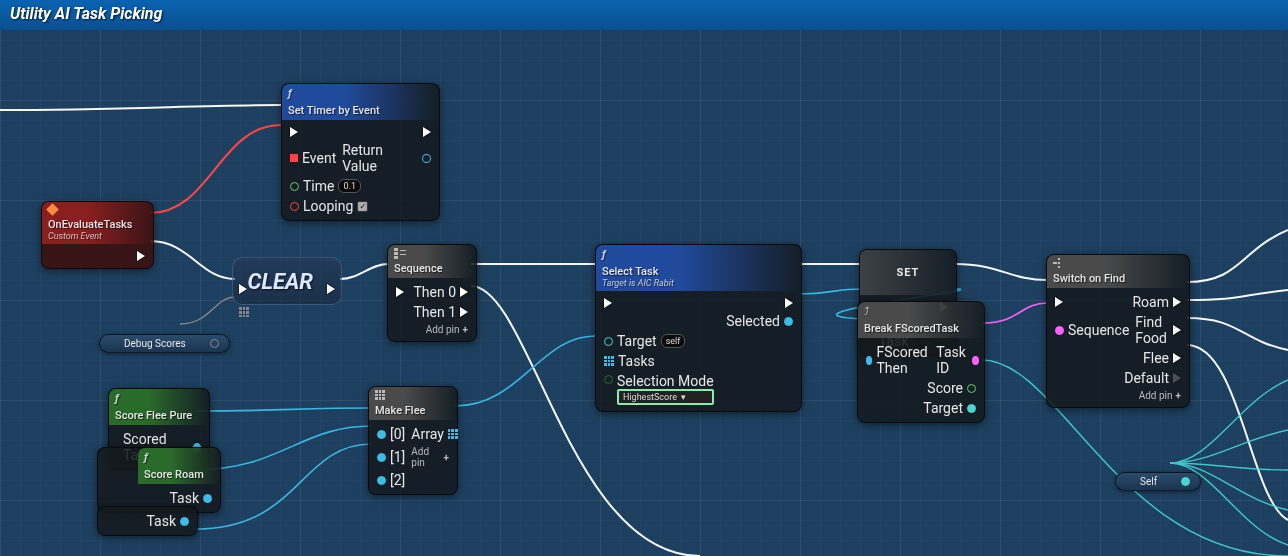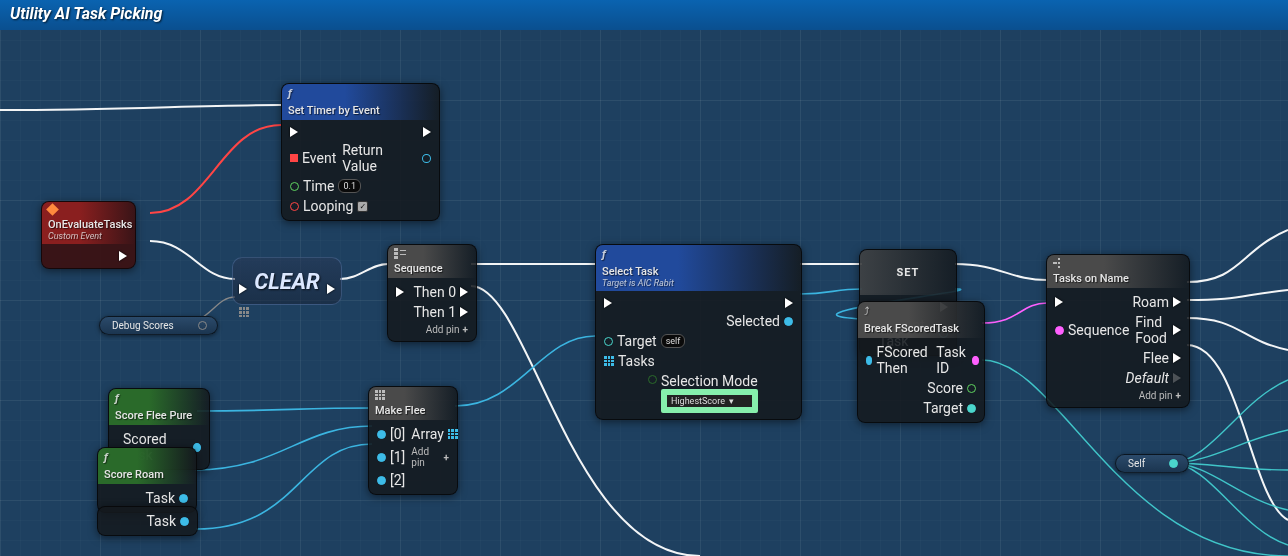--- a/index.html
+++ b/index.html
@@ -68,40 +68,41 @@
   .exec.hollow::after { content:''; position:absolute; left:-8px; top:-5px; width:0;height:0;border-top:5px solid transparent;border-bottom:5px solid transparent;border-left:8px solid rgba(255,255,255,.25);}
   .circ { width:9px;height:9px;border-radius:50%; border:1px solid currentColor; }
   .circ.filled { background: currentColor; }
   .c-blue{color:#3dbce8;} .c-red{color:#ff4545;} .c-green{color:#5fd35f;} .c-cyan{color:#4ad6cc;}
   .c-mag{color:#ff60ff;}
   .txt-sm { font-size:14px; }
   .input-box {
     background:#0a0a0a; border:1px solid #555; padding:1px 4px; font-size:9px; color:#ddd; border-radius:6px;
   }
   .checkbox { width:11px;height:11px;background:#aaa;border:1px solid #333;display:inline-flex;align-items:center;justify-content:center;color:#111;font-size:8px;border-radius:2px;}
-  .dropdown { background:#222;border:6px solid #86efac;padding:1px 4px;font-size:9px;color:#ddd;display:flex;align-items:center;gap:4px;border-radius:2px;}
+  .dropdown { background:#222;border:2px solid #86efac;padding:1px 4px;font-size:9px;color:#ddd;display:flex;align-items:center;gap:4px;border-radius:2px;}
   .addpin { font-size:10px; color:#bbb; display:flex;align-items:center;gap:3px;justify-content:flex-end; padding:2px 8px;}
 
   .pill {
     position:absolute;
     background: linear-gradient(#2b4a6a,#1b3550);
     border:1px solid rgba(0,0,0,.6);
     border-radius: 11px;
-    padding: 3px 10px 3px 12px;
+    padding: 3px 10px 3px 24px;
     display:flex; align-items:center; gap:24px;
     font-size:10px;
     box-shadow: 0 1px 4px rgba(0,0,0,.5);
+    margin-top: 18px;
   }
 
   .clear-node {
     position:absolute;
     background: linear-gradient(rgba(40,55,85,.55), rgba(25,35,55,.55));
     border:1px solid rgba(120,160,220,.3);
     border-radius:10px;
-    display:flex; align-items:center; justify-content:center;
+    display:flex; align-items:center; justify-content:flex-end;
     font-size:22px; font-weight:bold; color:#dce8ff; font-style:italic;
     text-shadow:1px 1px 2px rgba(0,0,0,.7);
     padding: 0 28px;
   }
   .clear-node .ep { position:absolute; }
   .set-node {
     position:absolute; background: rgba(20,25,30,.88); border:1px solid rgba(0,0,0,.6); border-radius:8px;
     box-shadow: 0 2px 8px rgba(0,0,0,.5);
   }
   .set-node .settxt { text-align:center; font-weight:bold; padding:16px; border-radius:7px 7px 0 0;
@@ -200,21 +201,21 @@
     <div class="row">
         <span class="left">
           <span class="circ c-red"></span>
           <span class="txt-sm">Looping</span>
           <span class="checkbox">✓</span>
         </span>
       </div>
   </div>
 </div>
 
-<div class="node red" style="left:41px; top:201px; width:95px;">
+<div class="node red" style="left:41px; top:201px; width:113px;">
   <div class="hdr hdr-red">
       <span class="diamond"></span>
     <span><span>OnEvaluateTasks</span><span class="sub">Custom Event</span></span>
     </div>
   <div class="body">
       <div class="row">
         <span></span>
         <span class="right">
           <span class="pin exec"></span>
         </span>
@@ -281,21 +282,21 @@
   <div class="body">
       <div class="row">
         <span></span>
         <span class="right">
           <span class="txt-sm">Scored Task</span>
           <span class="circ c-blue filled"></span>
         </span>
       </div>
     </div>
 </div>
-<div class="node" style="left:97px; top:447px; width:100px;">
+<div class="node" style="left:97px; top:447px; width:124px;padding-left:40px;">
   <div class="hdr hdr-green">
       <span class="ficon"></span>
       <span>Score Roam</span>
     </div>
   <div class="body">
       <div class="row">
         <span></span>
         <span class="right">
           <span class="txt-sm">Task</span>
           <span class="circ c-blue filled"></span>
@@ -407,21 +408,21 @@
             <i></i>
             <i></i>
             <i></i>
             <i></i>
             <i></i>
             <i></i>
           </span>
           <span class="txt-sm">Tasks</span>
         </span>
       </div>
-    <div class="row" style="align-items:flex-end;margin-left:44px;">
+    <div class="row" style="align-items:flex-end;">
         <span class="left" style="align-items:flex-start;">
           <span class="circ" style="color:#2a6a2a;margin-top:2px;"></span>
           <span><span class="txt-sm">Selection Mode</span><br><span class="dropdown">
               <span>HighestScore</span>
               <span>▾</span>
             </span></span>
         </span>
       </div>
   </div>
 </div>
@@ -478,21 +479,21 @@
           <span class="txt-sm">Target</span>
           <span class="circ c-cyan filled"></span>
         </span>
       </div>
   </div>
 </div>
 
 <div class="node" style="left:1046px; top:254px; width:144px;">
   <div class="hdr hdr-gray">
       <span class="switchicon"></span>
-      <span>Tasks on Name</span>
+      <span>Switch on Find</span>
     </div>
   <div class="body">
     <div class="row">
         <span class="left">
           <span class="pin exec"></span>
         </span>
         <span class="right">
           <span class="txt-sm">Roam</span>
           <span class="pin exec"></span>
         </span>
@@ -510,21 +511,21 @@
     <div class="row">
         <span></span>
         <span class="right">
           <span class="txt-sm">Flee</span>
           <span class="pin exec"></span>
         </span>
       </div>
     <div class="row">
         <span></span>
         <span class="right">
-          <span class="txt-sm" style="font-style:italic">Default</span>
+          <span class="txt-sm" style="">Default</span>
           <span class="pin exec hollow"></span>
         </span>
       </div>
     <div class="addpin">
         <span>Add pin</span> 
         <b>+</b>
       </div>
   </div>
 </div>
 

